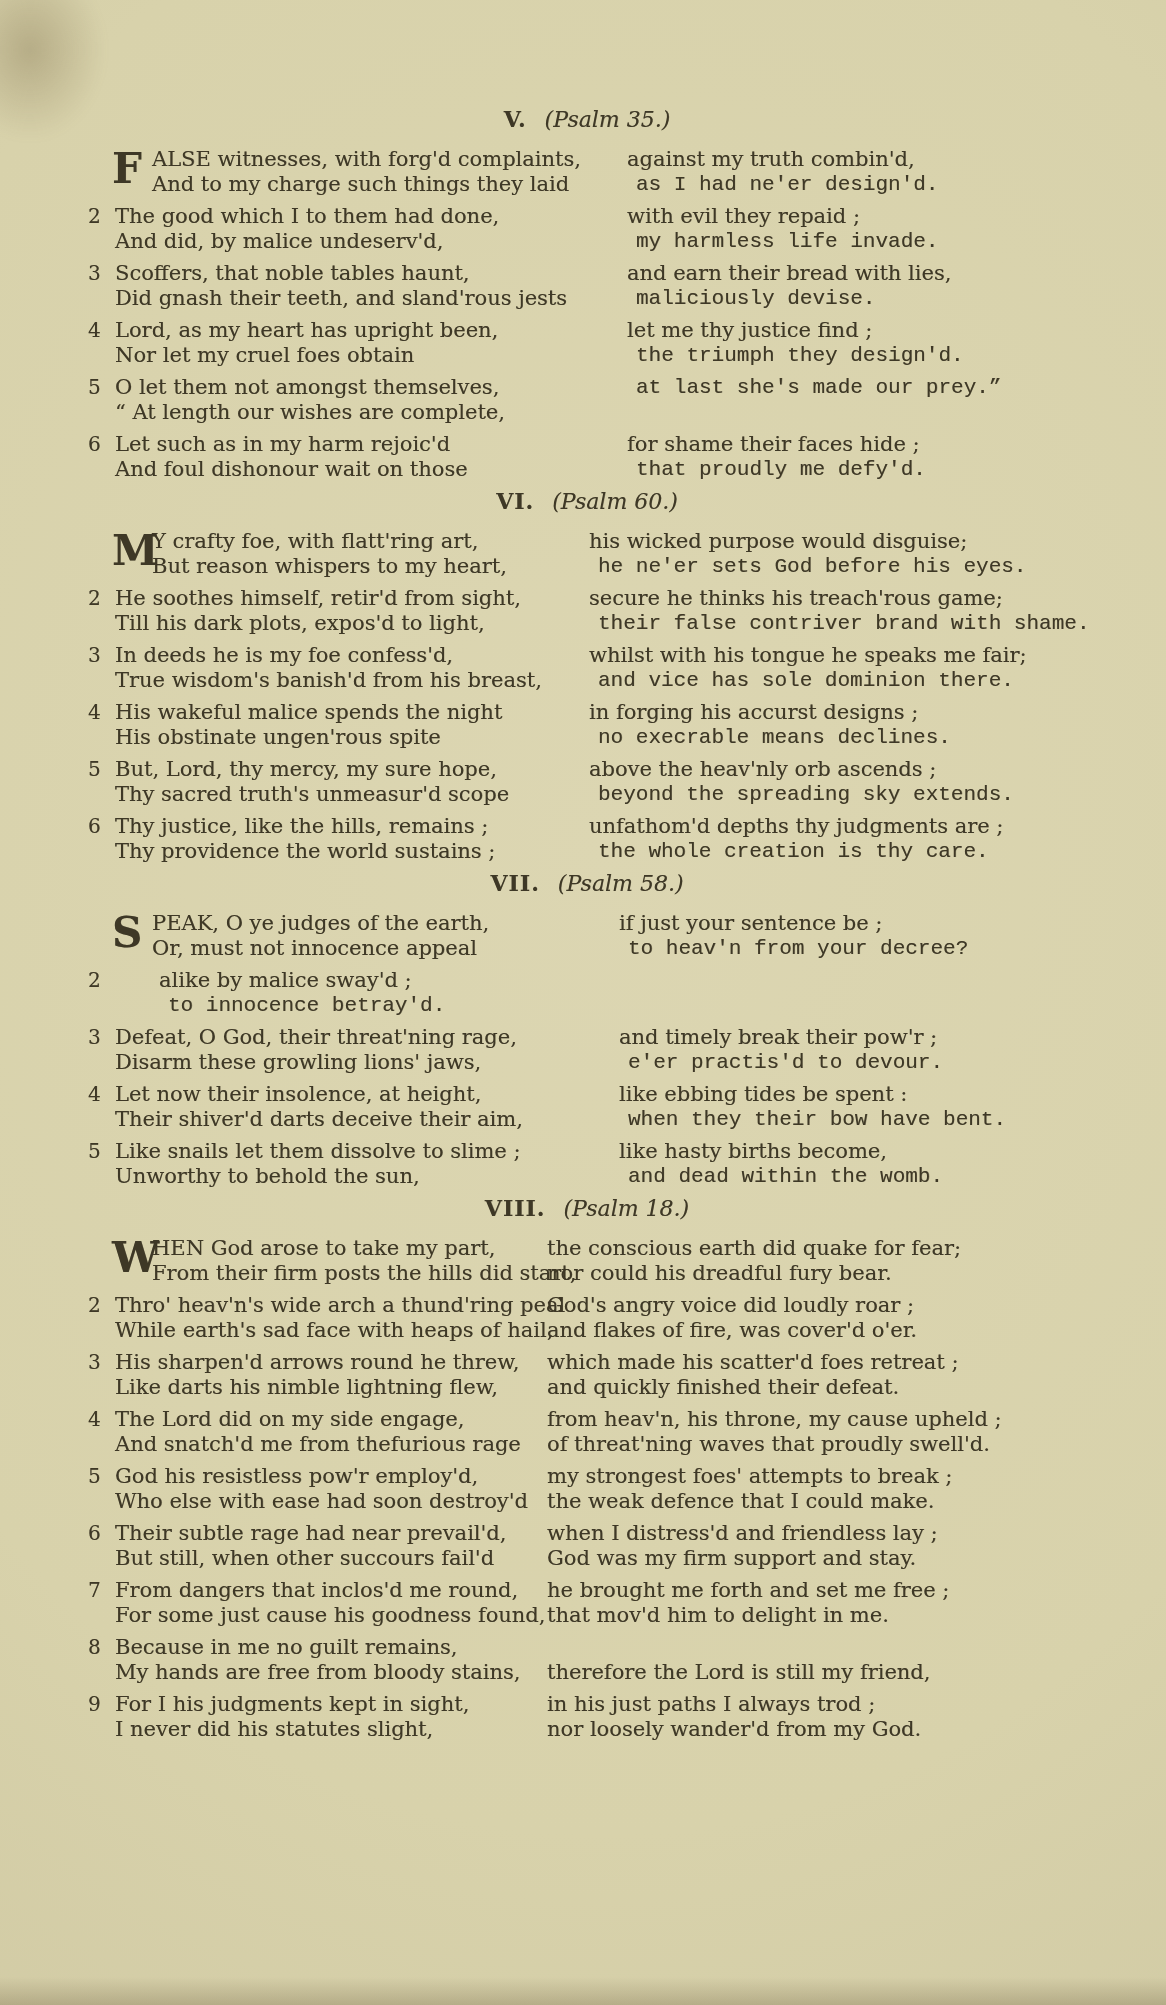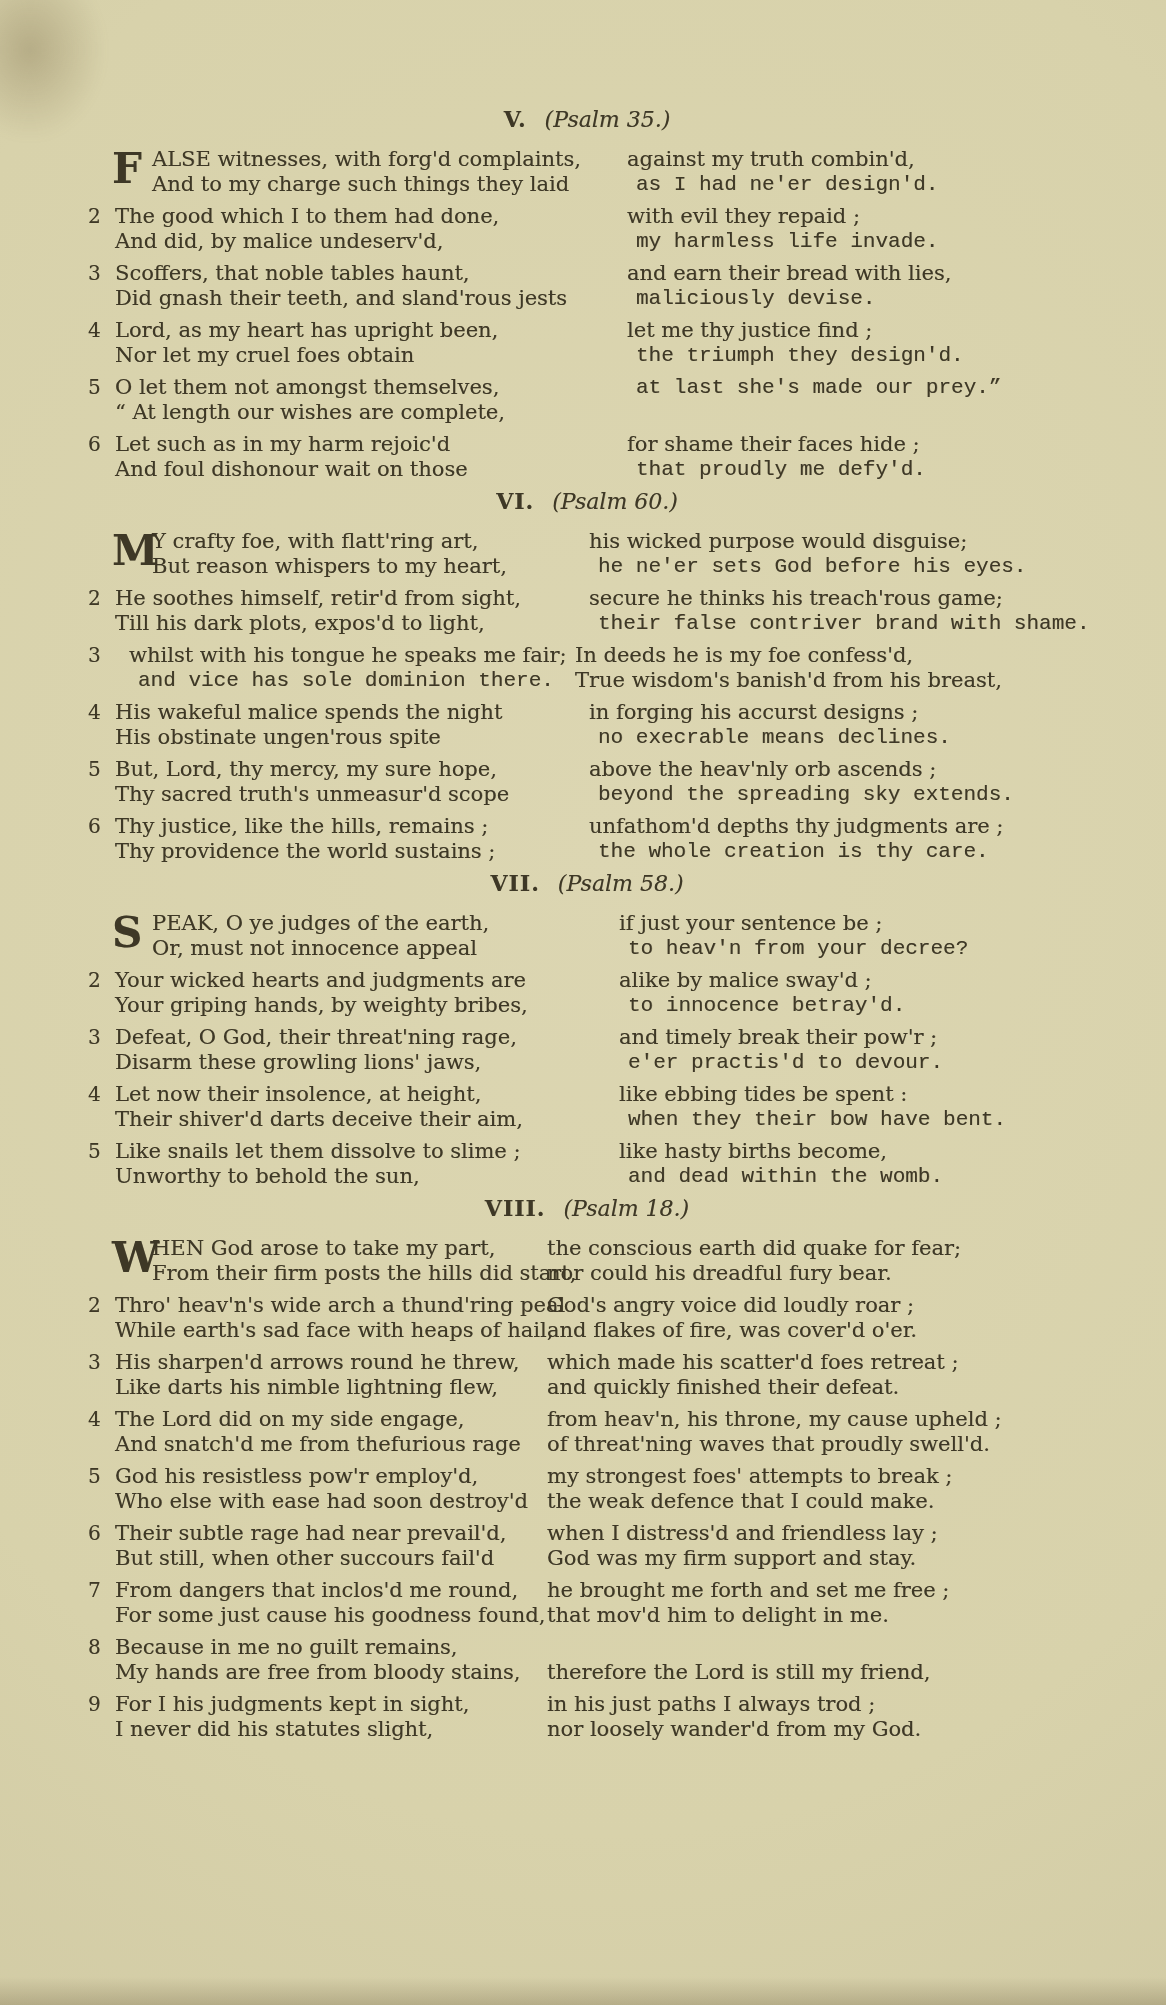--- a/index.html
+++ b/index.html
@@ -147,27 +147,27 @@
             <div class="vline">He soothes himself, retir'd from sight,</div>
             <div class="vline l2">Till his dark plots, expos'd to light,</div>
           </div>
           <div class="vcol vright">
             <div class="vline">secure he thinks his treach'rous game;</div>
             <div class="vline l2">their false contriver brand with shame.</div>
           </div>
         </div>
         <div class="verse">
           <span class="vnum">3</span>
+          <div class="vcol vleft">
+            <div class="vline">In deeds he is my foe confess'd,</div>
+            <div class="vline l2">True wisdom's banish'd from his breast,</div>
+          </div>
           <div class="vcol vright">
             <div class="vline">whilst with his tongue he speaks me fair;</div>
             <div class="vline l2">and vice has sole dominion there.</div>
-          </div>
-          <div class="vcol vleft">
-            <div class="vline">In deeds he is my foe confess'd,</div>
-            <div class="vline l2">True wisdom's banish'd from his breast,</div>
           </div>
         </div>
         <div class="verse">
           <span class="vnum">4</span>
           <div class="vcol vleft">
             <div class="vline">His wakeful malice spends the night</div>
             <div class="vline l2">His obstinate ungen'rous spite</div>
           </div>
           <div class="vcol vright">
             <div class="vline">in forging his accurst designs ;</div>
@@ -206,24 +206,20 @@
             <div class="vline">PEAK, O ye judges of the earth,</div>
             <div class="vline l2">Or, must not innocence appeal</div>
           </div>
           <div class="vcol vright">
             <div class="vline">if just your sentence be ;</div>
             <div class="vline l2">to heav'n from your decree?</div>
           </div>
         </div>
         <div class="verse">
           <span class="vnum">2</span>
-          <div class="vcol vleft">
-            <div class="vline">Your wicked hearts and judgments are</div>
-            <div class="vline l2">Your griping hands, by weighty bribes,</div>
-          </div>
           <div class="vcol vright">
             <div class="vline">alike by malice sway'd ;</div>
             <div class="vline l2">to innocence betray'd.</div>
           </div>
         </div>
         <div class="verse">
           <span class="vnum">3</span>
           <div class="vcol vleft">
             <div class="vline">Defeat, O God, their threat'ning rage,</div>
             <div class="vline l2">Disarm these growling lions' jaws,</div>

